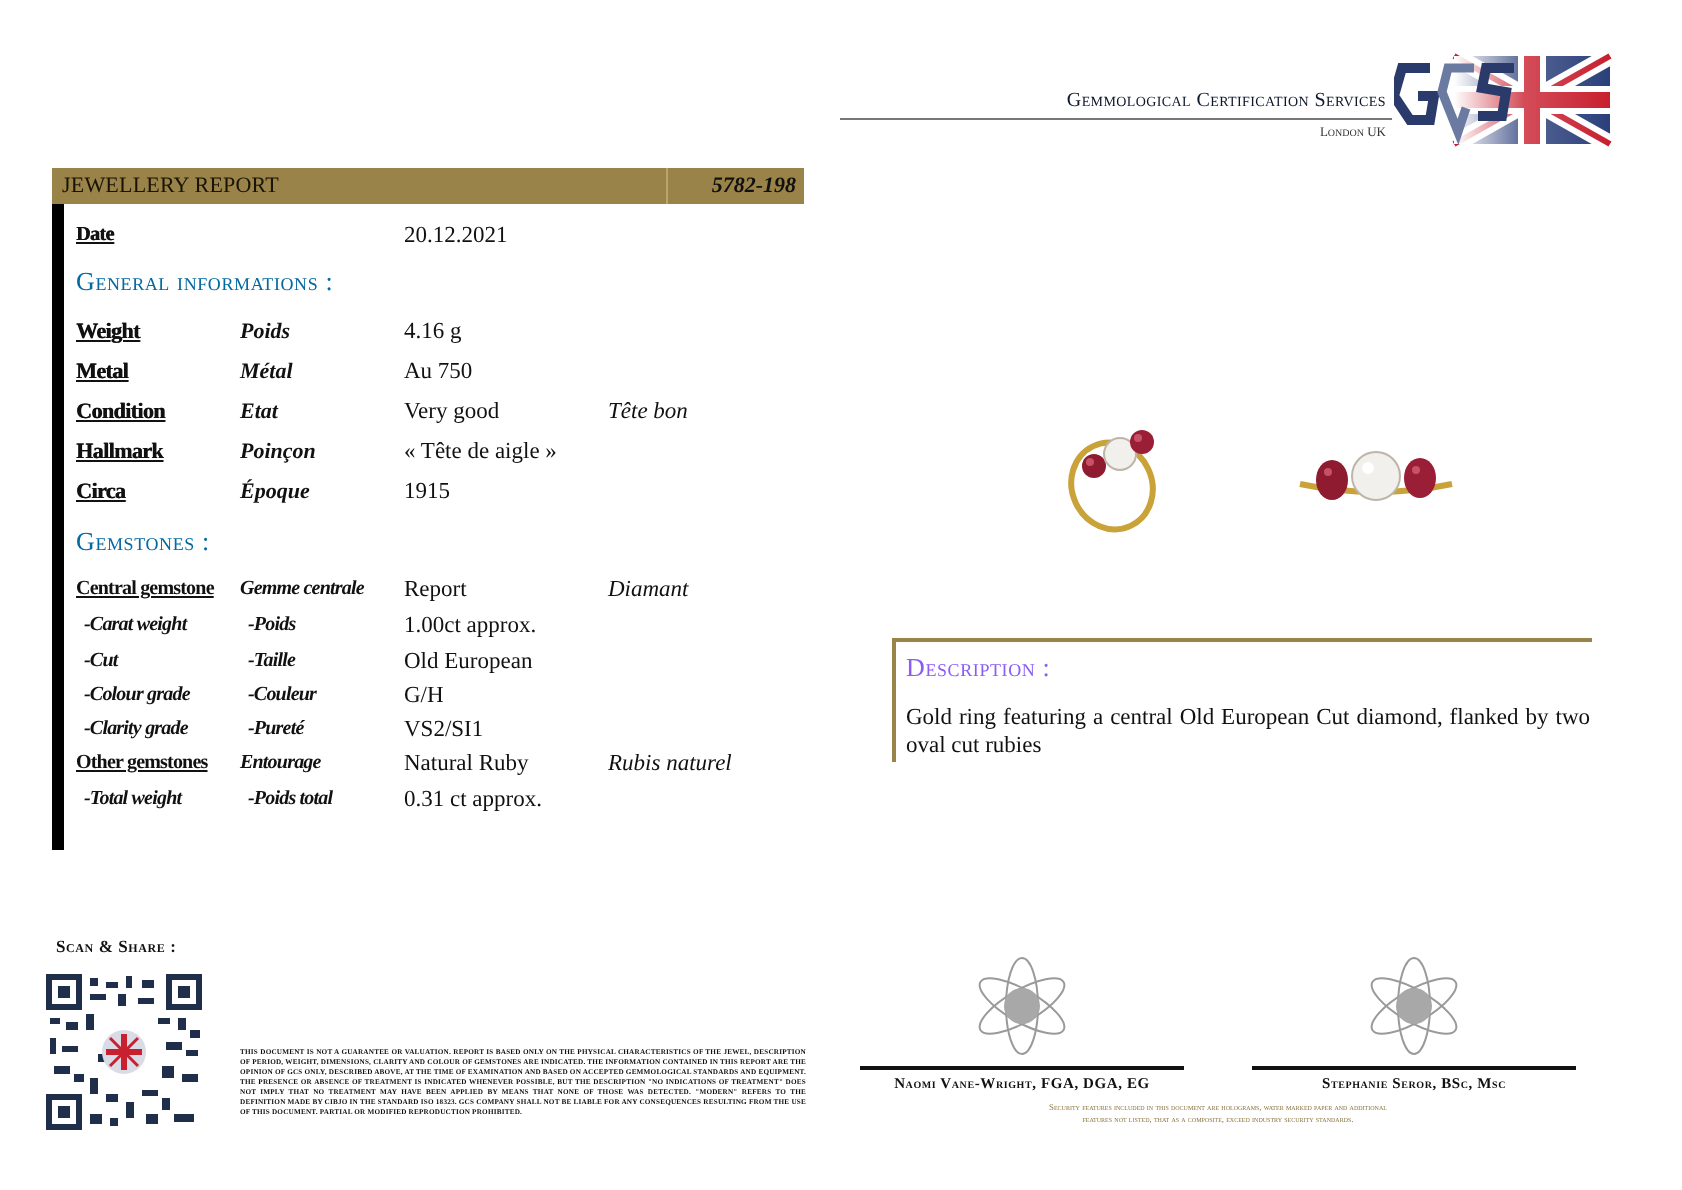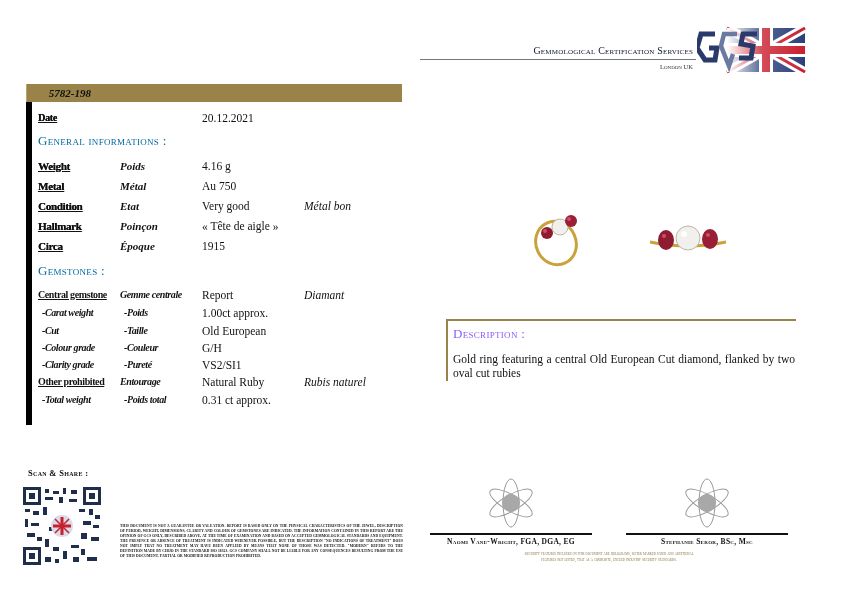--- a/index.html
+++ b/index.html
@@ -85,20 +85,21 @@
       <rect x="0" y="0" width="78" height="44" fill="url(#fade)"></rect>
     </g>
 
     <path d="M18 8 L4 8 L0 22 L8 34 L18 34 L20 22 L12 22" fill="none" stroke="#2a3a6a" stroke-width="5" stroke-linejoin="miter"></path>
     <path d="M40 8 L27 8 L24 20 L32 40 L36 28" fill="none" stroke="#6a7aa0" stroke-width="4.5"></path>
     <path d="M60 8 L46 8 L44 18 L56 20 L54 32 L42 32" fill="none" stroke="#2a3a6a" stroke-width="5"></path>
   </svg>
 </div>
 
 <div class="report-band">
+  <span class="title">JEWELLERY REPORT</span>
   <span class="divider"></span>
   <span class="number">5782-198</span>
 </div>
 
 <div class="report-body">
 
   <div class="row" style="top:9px;">
     <span class="col-en lbl-main" style="font-size:10px;">Date</span>
     <span class="col-val">20.12.2021</span>
   </div>
@@ -114,21 +115,21 @@
   <div class="row" style="top:77px;">
     <span class="col-en lbl-main">Metal</span>
     <span class="col-fr">Métal</span>
     <span class="col-val">Au 750</span>
     <span class="col-val-fr"></span>
   </div>
   <div class="row" style="top:97px;">
     <span class="col-en lbl-main">Condition</span>
     <span class="col-fr">Etat</span>
     <span class="col-val">Very good</span>
-    <span class="col-val-fr">Métal bon</span>
+    <span class="col-val-fr">Tête bon</span>
   </div>
   <div class="row" style="top:117px;">
     <span class="col-en lbl-main">Hallmark</span>
     <span class="col-fr">Poinçon</span>
     <span class="col-val">« Tête de aigle »</span>
     <span class="col-val-fr"></span>
   </div>
   <div class="row" style="top:137px;">
     <span class="col-en lbl-main">Circa</span>
     <span class="col-fr">Époque</span>
@@ -158,21 +159,21 @@
     <span class="col-en lbl-sub">-Colour grade</span>
     <span class="col-fr fr-small" style="padding-left:4px;">-Couleur</span>
     <span class="col-val">G/H</span>
   </div>
   <div class="row" style="top:256px;">
     <span class="col-en lbl-sub">-Clarity grade</span>
     <span class="col-fr fr-small" style="padding-left:4px;">-Pureté</span>
     <span class="col-val">VS2/SI1</span>
   </div>
   <div class="row" style="top:273px;">
-    <span class="col-en lbl-gem">Other prohibited</span>
+    <span class="col-en lbl-gem">Other gemstones</span>
     <span class="col-fr fr-small">Entourage</span>
     <span class="col-val">Natural Ruby</span>
     <span class="col-val-fr">Rubis naturel</span>
   </div>
   <div class="row" style="top:291px;">
     <span class="col-en lbl-sub">-Total weight</span>
     <span class="col-fr fr-small" style="padding-left:4px;">-Poids total</span>
     <span class="col-val">0.31 ct approx.</span>
   </div>
 </div>

